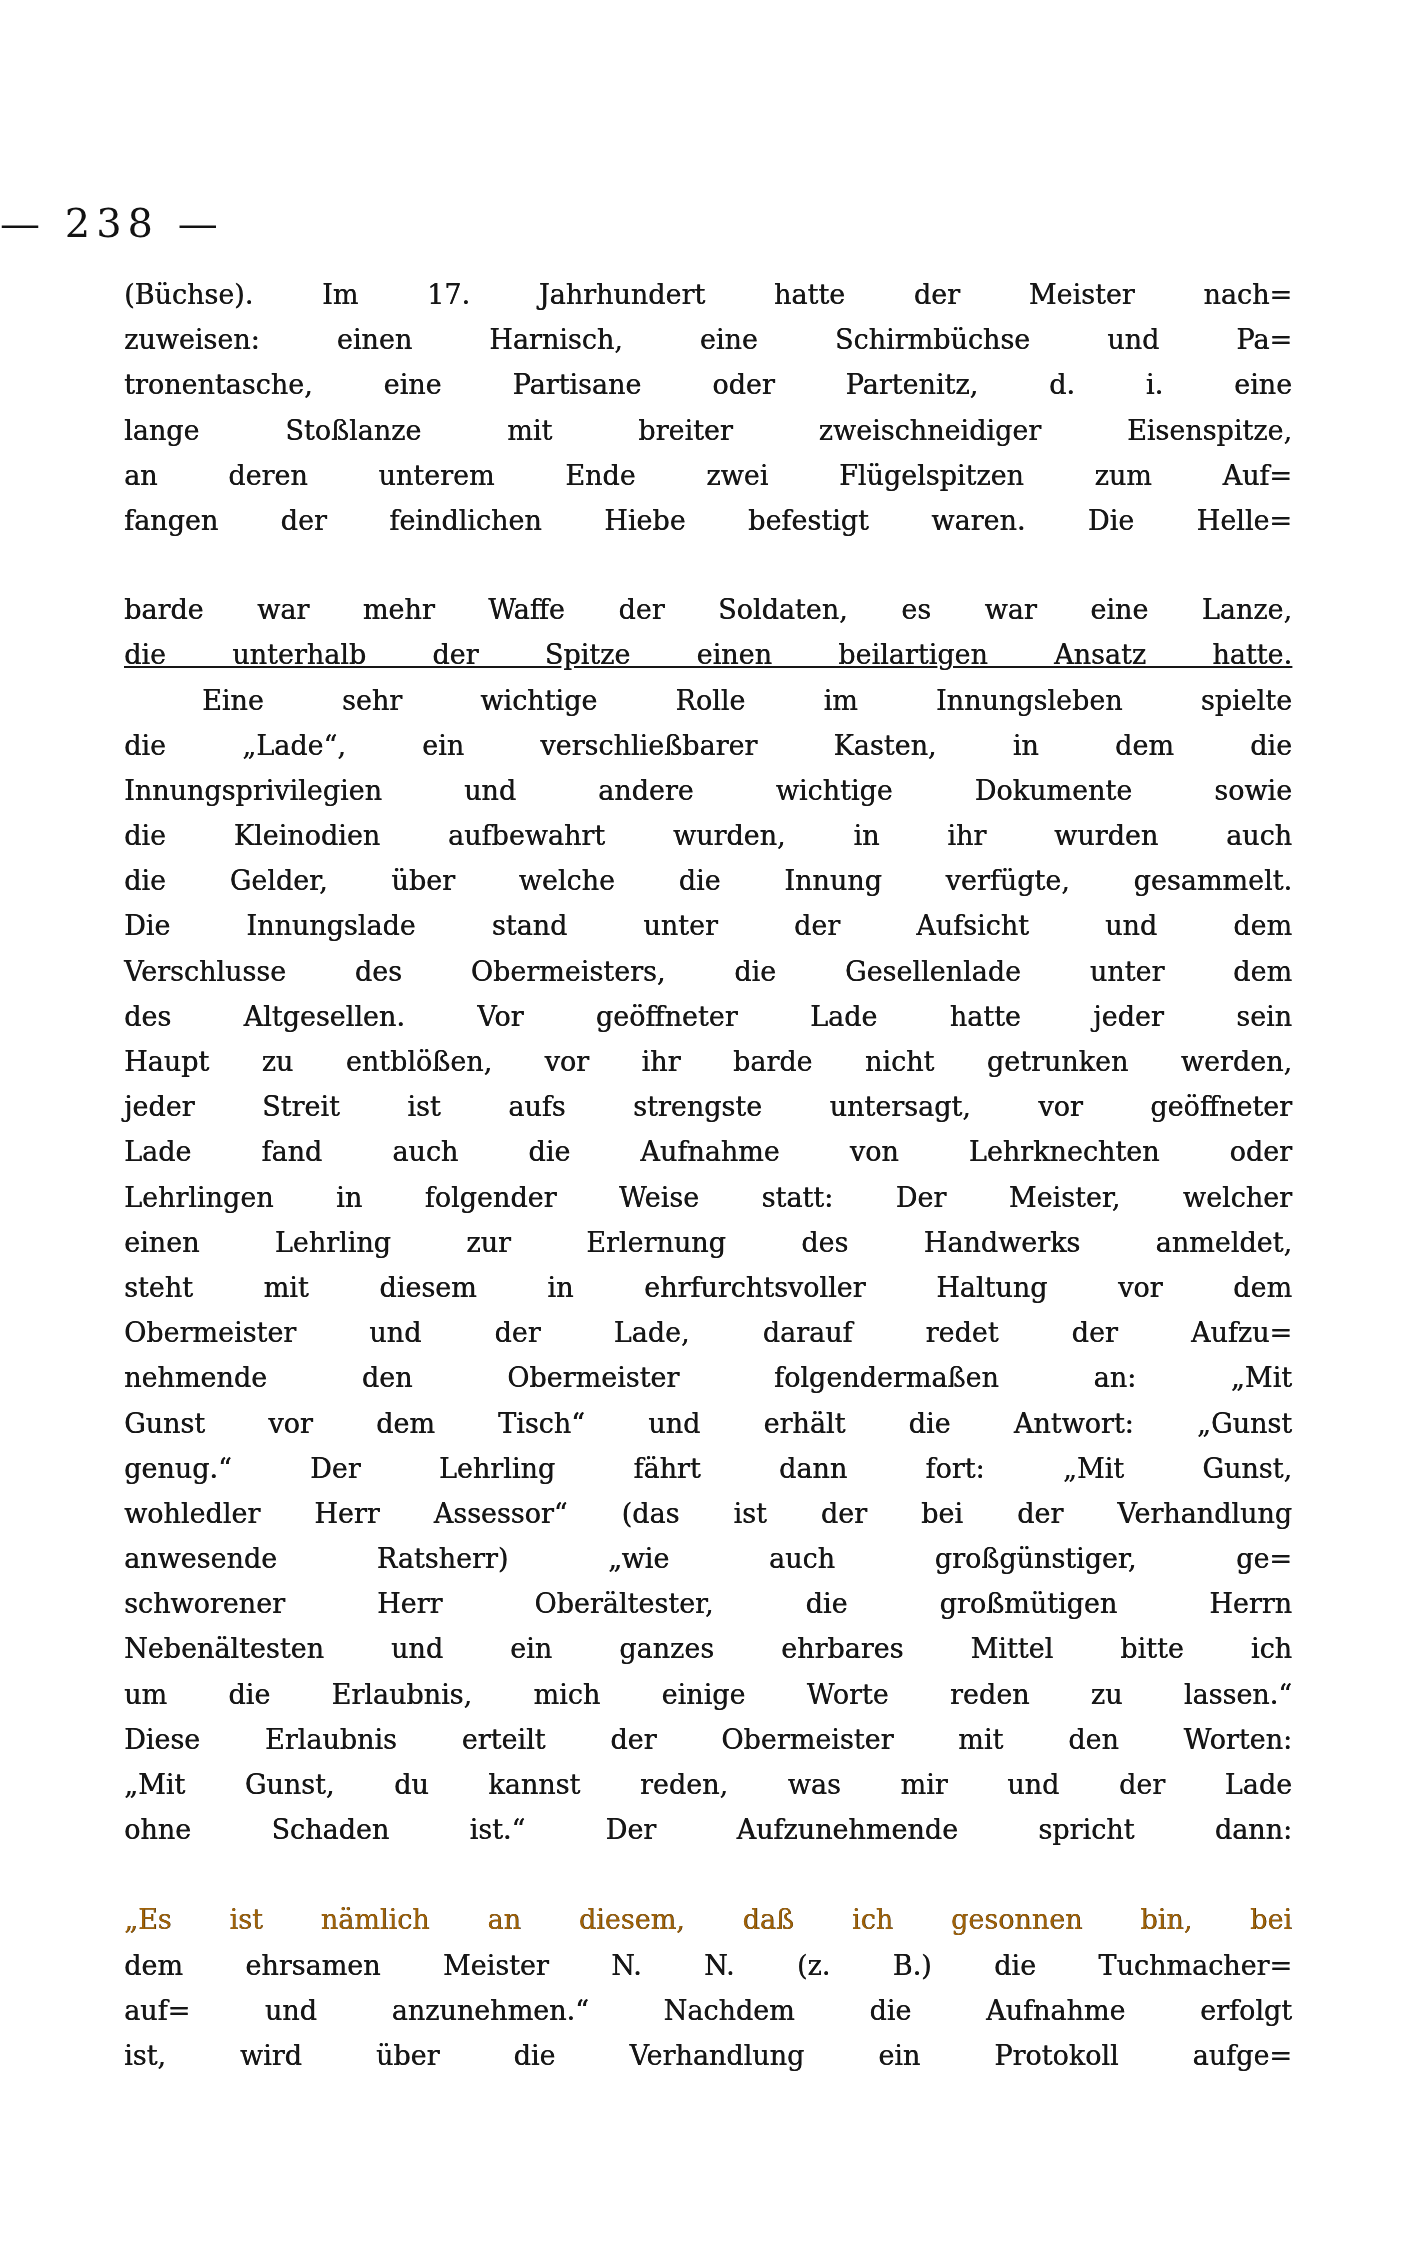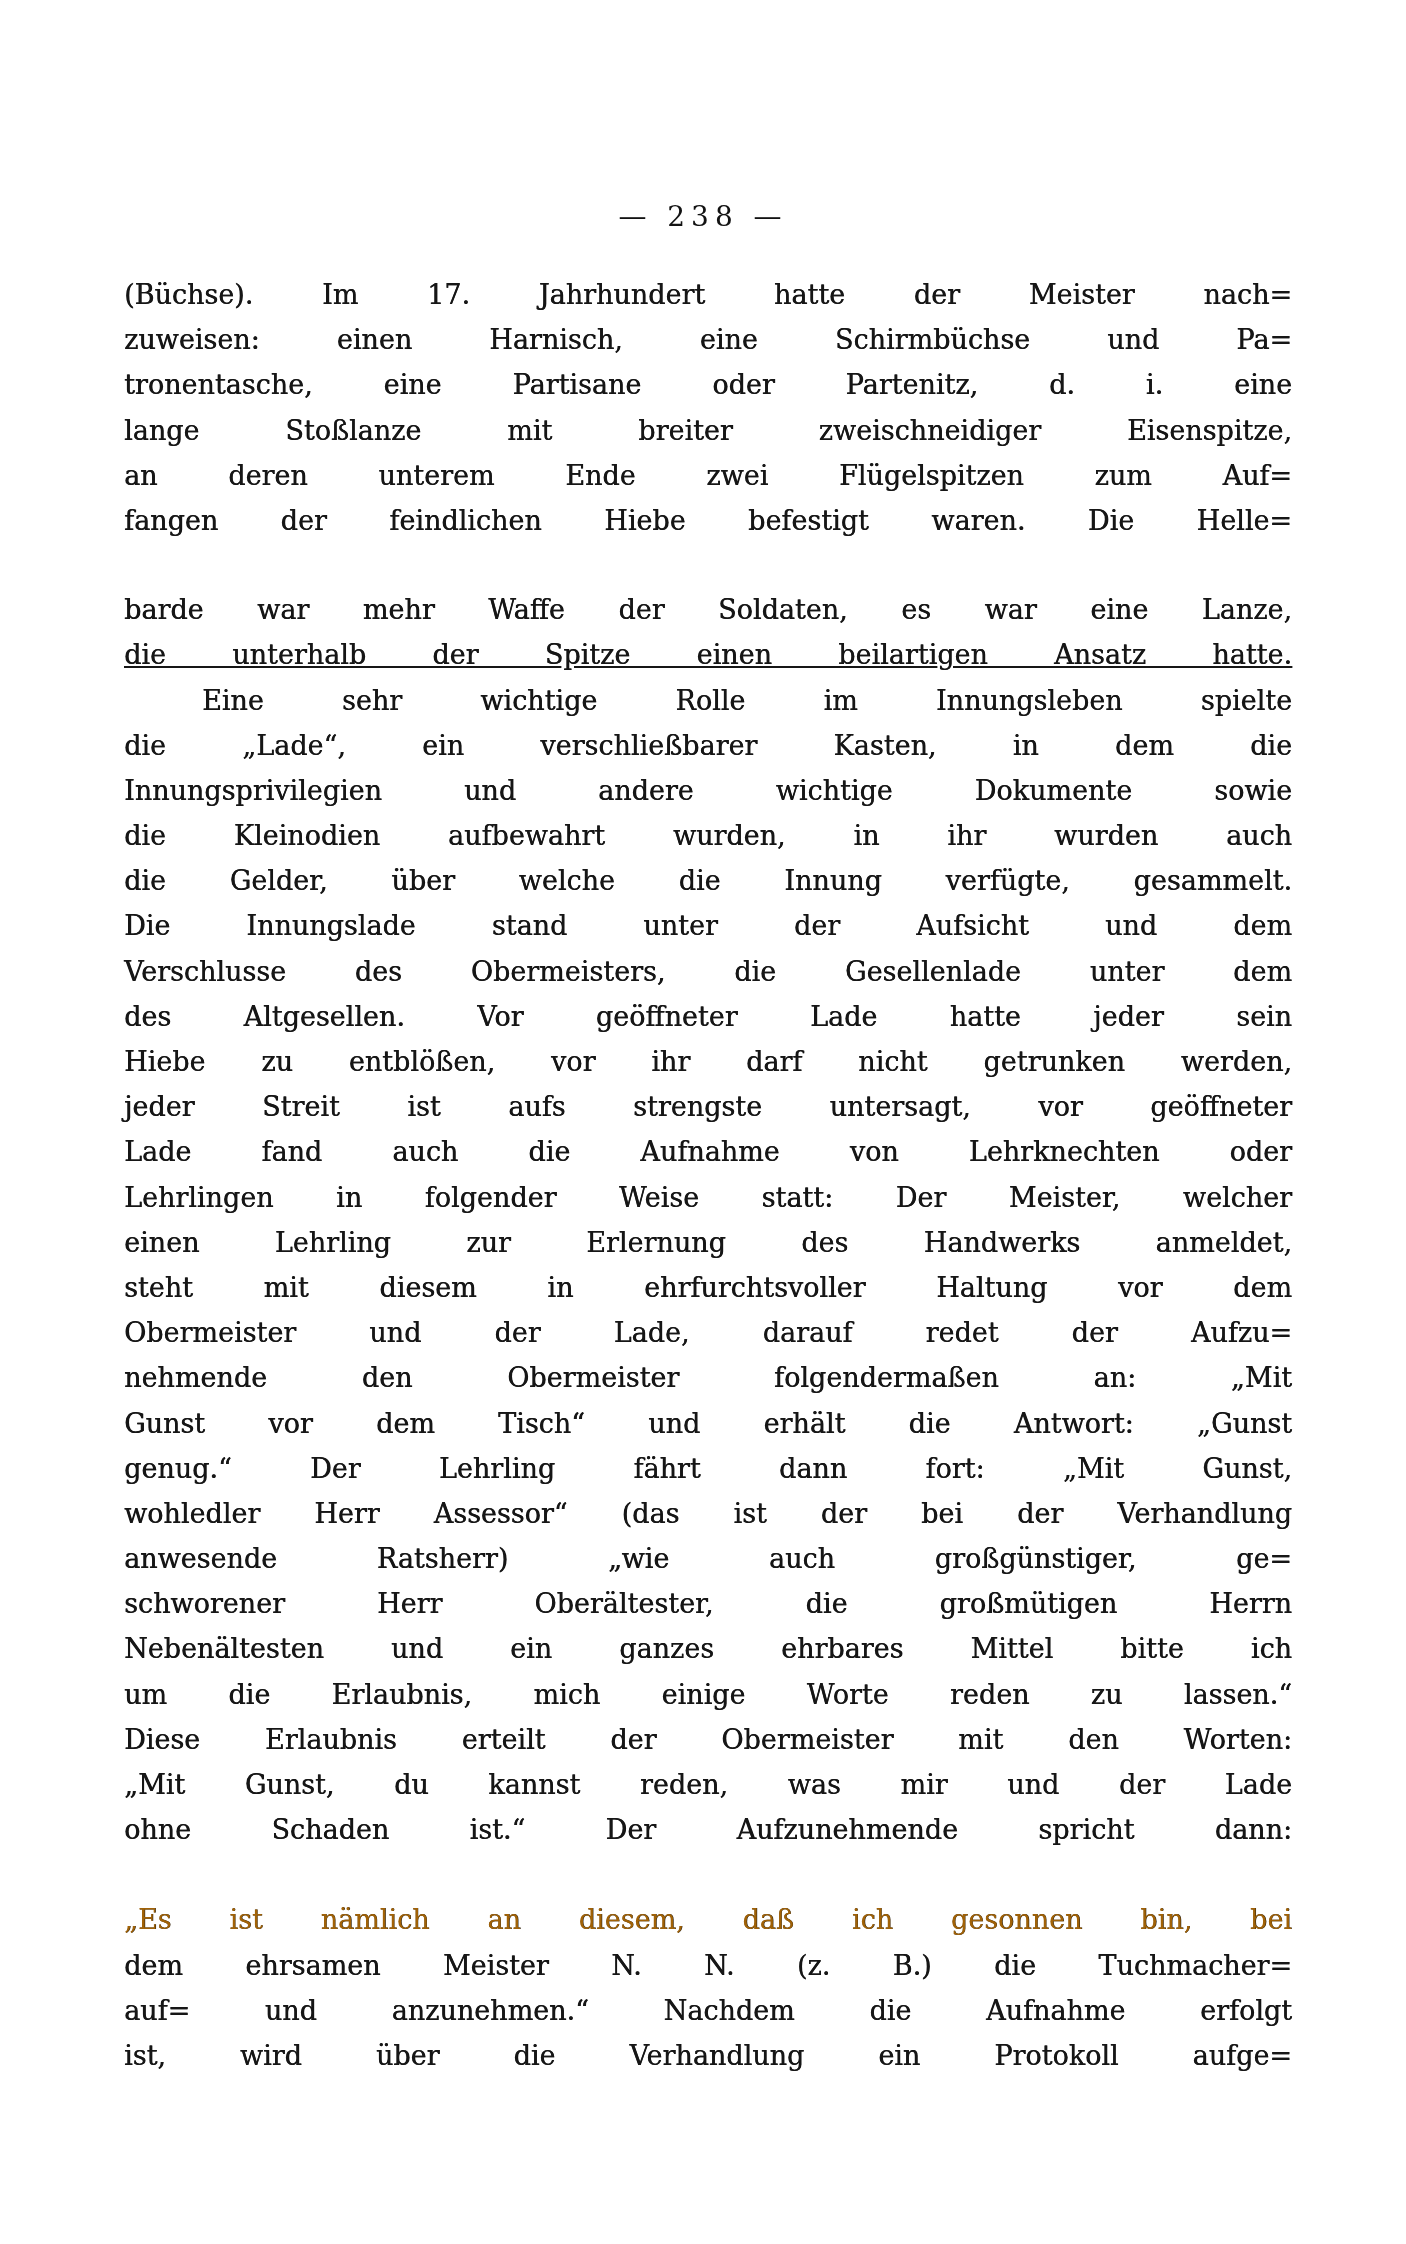--- a/index.html
+++ b/index.html
@@ -15,22 +15,22 @@
     background: #ffffff;
     color: #141414;
     font-family: "DejaVu Serif", serif;
     overflow: hidden;
   }
   .page-header {
     position: absolute;
     top: 200px;
     left: 0;
     width: 100%;
-    text-align: center;
-    font-size: 28px;
+    text-align: left;
+    font-size: 40px;
     letter-spacing: 6px;
     font-weight: normal;
     color: #121212;
   }
   .text-block {
     position: absolute;
     top: 272px;
     left: 124px;
     width: 1168px;
   }
@@ -71,21 +71,21 @@
       <div class="line" style="color: rgb(22, 22, 22); margin-top: 44px;">barde war mehr Waffe der Soldaten, es war eine Lanze,</div>
       <div class="line" style="color: rgb(22, 22, 22); text-decoration: underline;">die unterhalb der Spitze einen beilartigen Ansatz hatte.</div>
       <div class="line indent" style="color: rgb(22, 22, 22);">Eine sehr wichtige Rolle im Innungsleben spielte</div>
       <div class="line" style="color: rgb(22, 22, 22);">die „Lade“, ein verschließbarer Kasten, in dem die</div>
       <div class="line" style="color: rgb(22, 22, 22);">Innungsprivilegien und andere wichtige Dokumente sowie</div>
       <div class="line" style="color: rgb(22, 22, 22);">die Kleinodien aufbewahrt wurden, in ihr wurden auch</div>
       <div class="line" style="color: rgb(22, 22, 22);">die Gelder, über welche die Innung verfügte, gesammelt.</div>
       <div class="line" style="color: rgb(22, 22, 22);">Die Innungslade stand unter der Aufsicht und dem</div>
       <div class="line" style="color: rgb(22, 22, 22);">Verschlusse des Obermeisters, die Gesellenlade unter dem</div>
       <div class="line" style="color: rgb(22, 22, 22);">des Altgesellen. Vor geöffneter Lade hatte jeder sein</div>
-      <div class="line" style="color: rgb(22, 22, 22);">Hiebe zu entblößen, vor ihr darf nicht getrunken werden,</div>
+      <div class="line" style="color: rgb(22, 22, 22);">Haupt zu entblößen, vor ihr barde nicht getrunken werden,</div>
       <div class="line" style="color: rgb(22, 22, 22);">jeder Streit ist aufs strengste untersagt, vor geöffneter</div>
       <div class="line" style="color: rgb(22, 22, 22);">Lade fand auch die Aufnahme von Lehrknechten oder</div>
       <div class="line" style="color: rgb(22, 22, 22);">Lehrlingen in folgender Weise statt: Der Meister, welcher</div>
       <div class="line" style="color: rgb(22, 22, 22);">einen Lehrling zur Erlernung des Handwerks anmeldet,</div>
       <div class="line" style="color: rgb(22, 22, 22);">steht mit diesem in ehrfurchtsvoller Haltung vor dem</div>
       <div class="line" style="color: rgb(22, 22, 22);">Obermeister und der Lade, darauf redet der Aufzu=</div>
       <div class="line" style="color: rgb(22, 22, 22);">nehmende den Obermeister folgendermaßen an: „Mit</div>
       <div class="line" style="color: rgb(22, 22, 22);">Gunst vor dem Tisch“ und erhält die Antwort: „Gunst</div>
       <div class="line" style="color: rgb(22, 22, 22);">genug.“ Der Lehrling fährt dann fort: „Mit Gunst,</div>
       <div class="line" style="color: rgb(22, 22, 22);">wohledler Herr Assessor“ (das ist der bei der Verhandlung</div>

